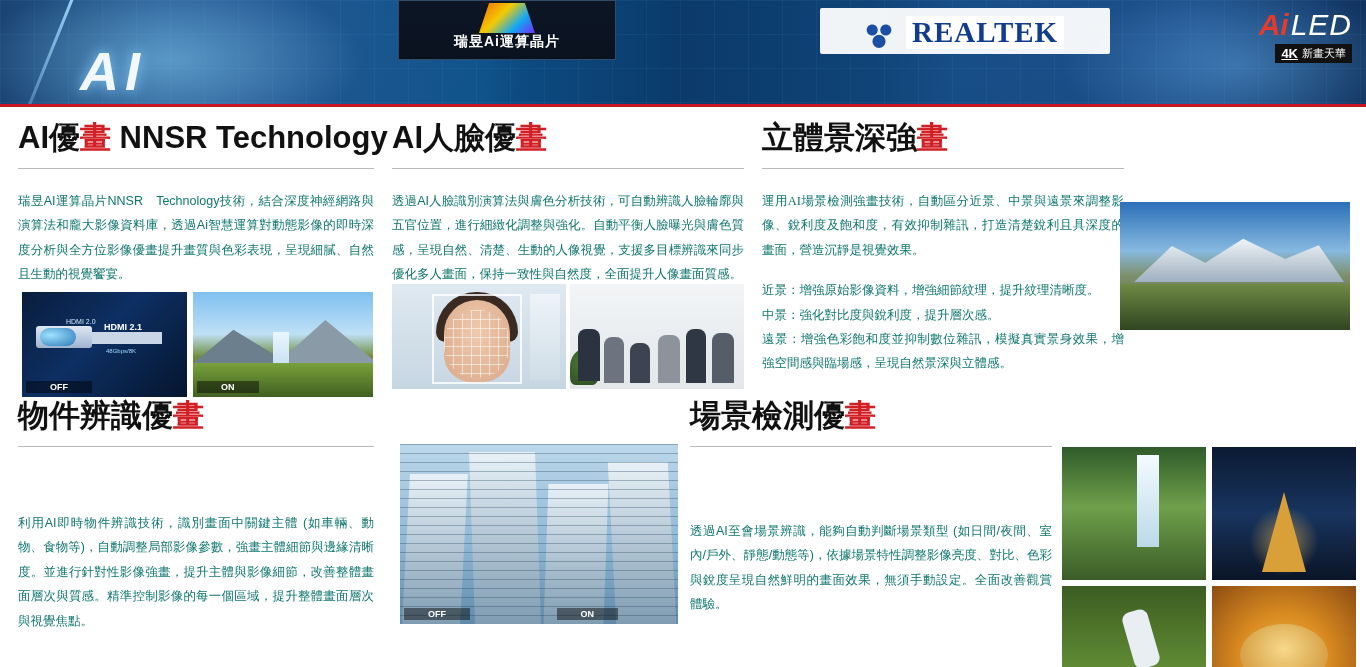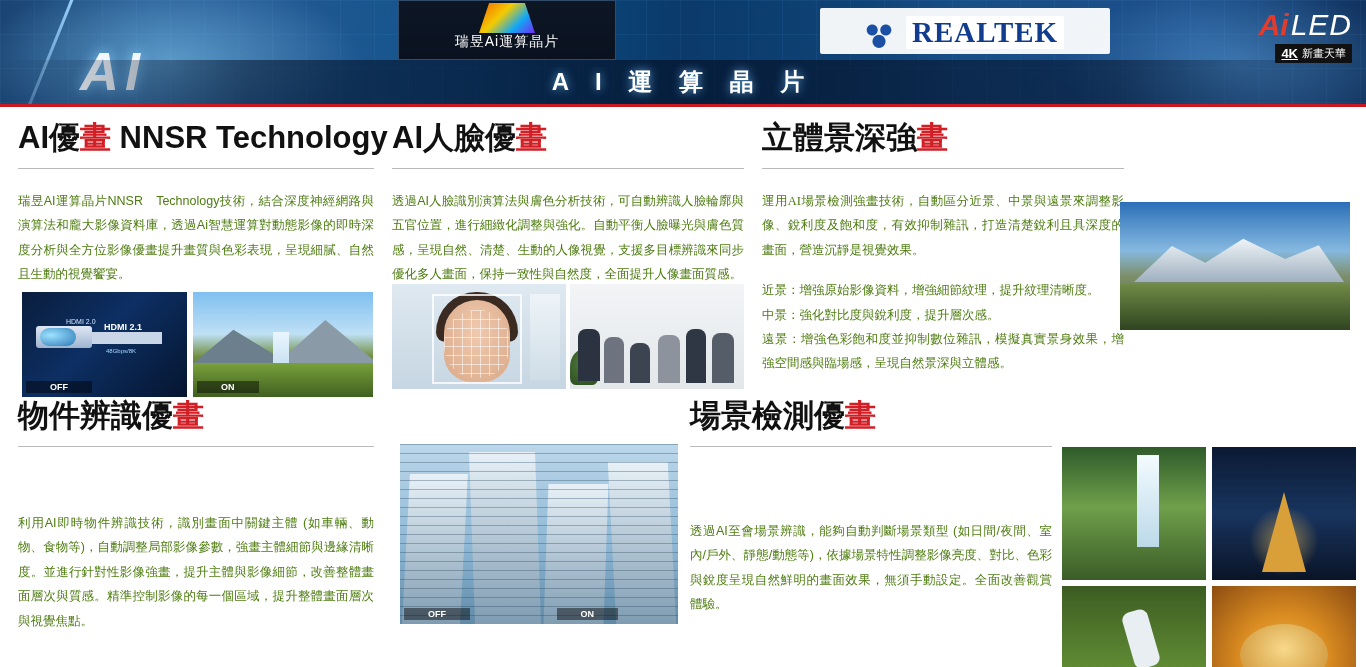--- a/index.html
+++ b/index.html
@@ -55,21 +55,21 @@
   }
   .chip-box .chip-art {
     position: absolute; left: 50%; top: 2px; transform: translateX(-50%);
     width: 56px; height: 30px;
     background: linear-gradient(135deg, #ff6a00, #ffd400 40%, #12b0ff 70%, #7a2bff);
     clip-path: polygon(18% 0, 82% 0, 100% 100%, 0 100%);
     opacity: .95;
   }
   .chip-box .chip-label {
     position: absolute; left: 0; right: 0; bottom: 8px;
-    text-align: center; color: #fff; font-size: 14px; letter-spacing: 1px;
+    text-align: center; color: #fff; font-size: 14px; letter-spacing: 1px; font-weight: bold;
   }
   .realtek {
     position: absolute; left: 862px; top: 16px;
     display: flex; align-items: center; gap: 10px;
   }
   .realtek .mark {
     width: 34px; height: 30px;
     background:
       radial-gradient(circle at 30% 40%, #1a4fa3 0 5px, transparent 6px),
       radial-gradient(circle at 70% 40%, #1a4fa3 0 5px, transparent 6px),
@@ -110,21 +110,21 @@
   .red-rule { position: absolute; left: 0; top: 104px; width: 1366px; height: 3px; background: #c9181f; }
 
   
   .content { position: absolute; left: 0; top: 107px; width: 1366px; height: 560px; background: #fff; }
 
   .sec-title { font-size: 31px; font-weight: bold; color: #111; white-space: nowrap; }
   .sec-title .hl { color: #d21f26; }
   .rule { height: 1px; background: #b9b9b9; margin-top: 9px; }
 
   .body-text {
-    font-size: 12.5px; line-height: 1.95; color: #4d7c0f; text-align: justify;
+    font-size: 12.5px; line-height: 1.95; color: #0f766e; text-align: justify;
   }
 
   
   .s1 { position: absolute; left: 18px; top: 10px; width: 356px; }
   .s1 .body-text { margin-top: 20px; }
   .s1 .imgs { position: absolute; left: 4px; top: 175px; display: flex; gap: 6px; }
   .img-hdmi {
     width: 165px; height: 105px; position: relative; overflow: hidden;
     background: linear-gradient(135deg, #0a1d3c, #0d2f63 45%, #05152f);
   }
@@ -250,23 +250,20 @@
       <div class="l1">
         <span class="a">Ai</span>
         <span class="led">LED</span>
       </div>
       <div class="l2">
         <span class="k4">4K</span>
         <span class="sub">新畫天華</span>
       </div>
     </div>
 
-    <div class="title-strip">
-      <div class="txt">A I 運 算 晶 片</div>
-    </div>
   </div>
   <div class="red-rule"></div>
 
   <div class="content">
 
     <div class="s1">
       <div class="sec-title">
         <span>AI優</span><span class="hl">畫</span><span> NNSR Technology</span>
       </div>
       <div class="rule"></div>

